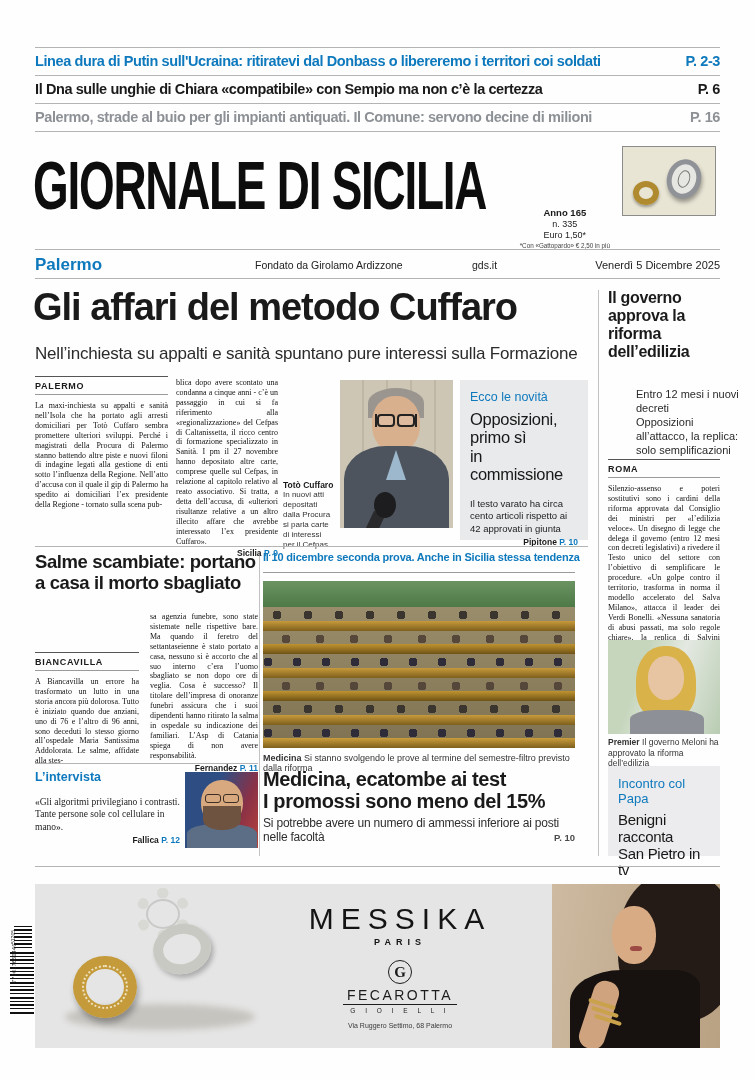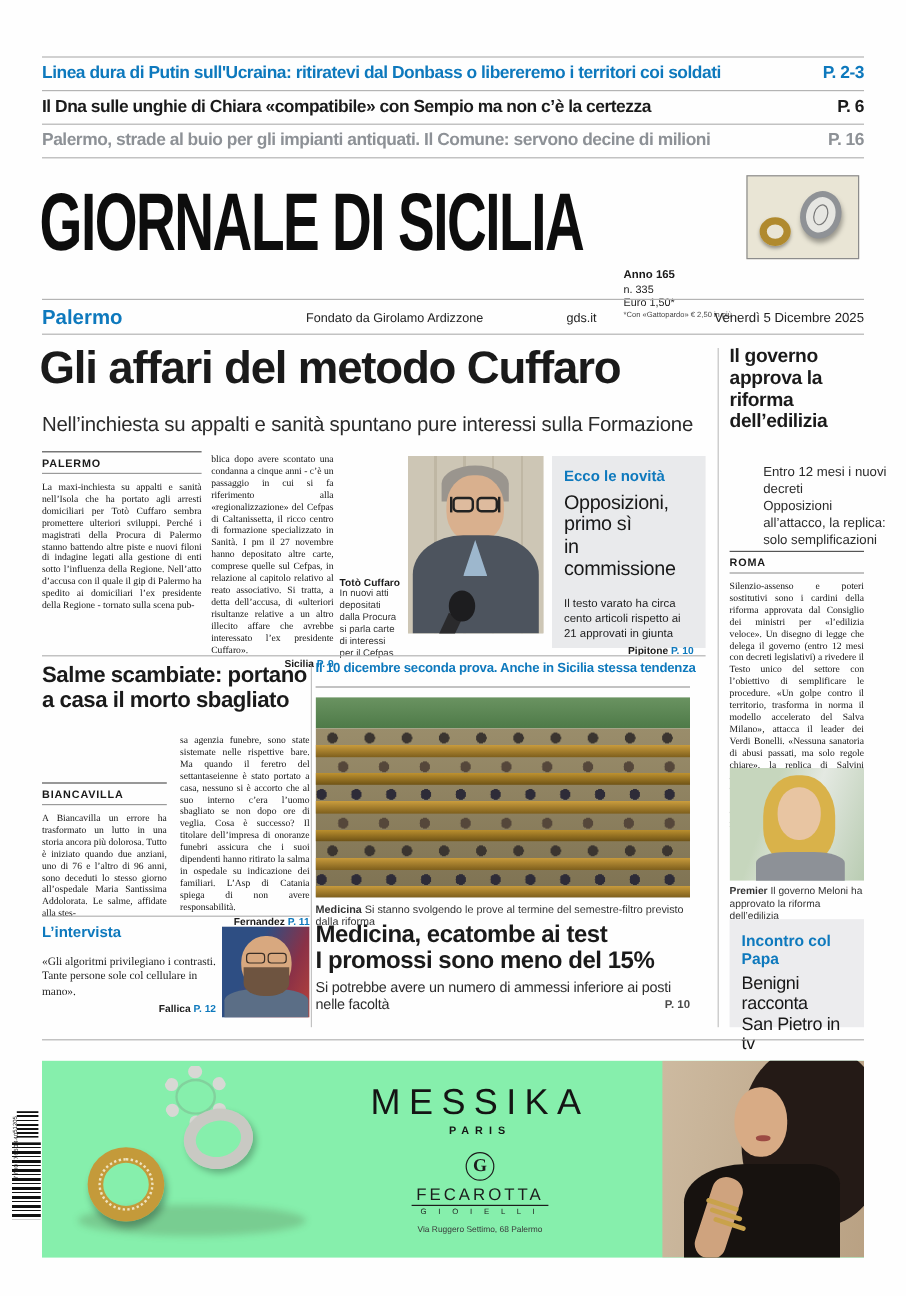--- a/index.html
+++ b/index.html
@@ -17,21 +17,21 @@
   .serif{font-family:"Liberation Serif","DejaVu Serif",serif}
 
   
   .toprow{position:absolute;left:35px;width:685px;display:flex;justify-content:space-between;
           font-weight:bold;font-size:14.5px;letter-spacing:-0.4px}
   .toprow .pg{flex:0 0 auto;margin-left:8px}
 
   
   .logo{position:absolute;left:33px;top:146px;font-size:74px;font-weight:bold;letter-spacing:-2px;
         transform:scaleX(.62) scaleY(.92);transform-origin:left top;white-space:nowrap;color:#0d0d0d}
-  .annoblk{position:absolute;right:145px;top:224px;text-align:left;line-height:1.25}
+  .annoblk{position:absolute;right:145px;top:207px;text-align:center;line-height:1.25}
   .annoblk .a1{font-size:9.5px;font-weight:bold}
   .annoblk .a2,.annoblk .a3{font-size:9px;color:#222}
   .annoblk .a4{font-size:6.3px;color:#444;margin-top:1px}
 
   .mastimg{position:absolute;left:622px;top:146px;width:94px;height:70px;background:#e9e5d5;
            border:1px solid #8c8c8c;overflow:hidden}
 
   
   .dateline{position:absolute;left:35px;right:35px;top:252px;height:26px;display:flex;align-items:center}
   .ed{font-size:17px;font-weight:bold}
@@ -46,21 +46,21 @@
   .kickbar{font-size:9px;font-weight:bold;letter-spacing:.7px;border-top:1px solid #555;
            border-bottom:1px solid #9a9a9a;padding:4px 0 3px}
   .body8{font-size:8px;line-height:1.24;color:#111}
   .byline{text-align:right;font-size:8.5px;font-weight:bold;margin-top:2px}
   .byline .pg{color:#0e79bd}
 
   .capttl{font-size:8.5px;font-weight:bold}
   .capt{font-size:8px;line-height:1.25;color:#333}
 
   .graybox{background:#e9eaec;padding:10px 10px 8px}
-  .boxkick{font-size:12.5px;font-weight:bold;color:#0e79bd}
+  .boxkick{font-size:12.5px;font-weight:normal;color:#0e79bd}
   .boxhead{font-size:16.5px;line-height:1.12;color:#181818;margin-top:6px;letter-spacing:-0.3px}
   .boxtxt{font-size:9.5px;line-height:1.3;color:#222}
 
   
   .h2a{position:absolute;left:35px;top:552px;font-size:18.5px;font-weight:bold;letter-spacing:-0.4px;line-height:1.12}
   .stand{font-size:10.5px;line-height:1.3;color:#767b80}
 
   .intkick{font-size:12.5px;font-weight:bold;color:#0e79bd}
   .inthead{font-size:13.5px;font-weight:bold;line-height:1.15;letter-spacing:-0.2px;margin-top:2px}
   .intquote{font-size:9.5px;line-height:1.3;color:#222;margin-top:12px}
@@ -117,21 +117,21 @@
   .mel-bg{position:absolute;inset:0;background:linear-gradient(110deg,#c6d6bd 30%,#e4e9e2 55%,#b9ccb2)}
   .mel-hair{position:absolute;left:28px;top:6px;width:60px;height:74px;border-radius:46% 46% 40% 40%;background:#d9b24a}
   .mel-face{position:absolute;left:40px;top:16px;width:36px;height:44px;border-radius:48%;background:#e8c5a2}
   .mel-body{position:absolute;left:22px;top:70px;width:74px;height:26px;border-radius:35% 35% 0 0;background:#8d9197}
 
   .jw-ring{position:absolute;left:10px;top:34px;width:26px;height:24px;border-radius:50%;border:6px solid #b08a2e;box-shadow:0 2px 3px rgba(0,0,0,.35)}
   .jw-watch{position:absolute;left:44px;top:12px;width:34px;height:40px;border-radius:50%;border:5px solid #8f9296;background:#e6e6e2;transform:rotate(18deg);box-shadow:2px 3px 4px rgba(0,0,0,.35)}
   .jw-watch::after{content:"";position:absolute;inset:6px;border-radius:50%;border:1px solid #777}
 
   
-  .ad{position:absolute;left:35px;top:884px;width:685px;height:164px;background:#86efac;overflow:hidden}
+  .ad{position:absolute;left:35px;top:884px;width:685px;height:164px;background:#e5e5e5;overflow:hidden}
   .ad-shadow{position:absolute;left:30px;top:120px;width:190px;height:26px;border-radius:50%;background:rgba(60,50,20,.18);filter:blur(3px)}
   .ring{position:absolute;border-radius:50%}
   .ring-silver{left:100px;top:4px;width:56px;height:52px;border:11px dotted #d8d8d4;box-shadow:0 0 0 2px rgba(120,120,110,.25) inset}
   .ring-band{left:118px;top:40px;width:58px;height:50px;border:10px solid #c9c9c3;transform:rotate(-12deg);box-shadow:2px 4px 5px rgba(0,0,0,.25)}
   .ring-gold{left:38px;top:72px;width:64px;height:62px;border:13px solid #c49a3a;box-shadow:2px 5px 6px rgba(0,0,0,.3)}
   .ring-gold::after{content:"";position:absolute;inset:-4px;border-radius:50%;border:2px dotted #efe3c0}
   .ad-brand{position:absolute;left:215px;top:18px;width:300px;text-align:center}
   .ad-brand .b1{font-size:30px;letter-spacing:7px;color:#141414}
   .ad-brand .b2{font-size:9px;letter-spacing:5px;font-weight:bold;color:#141414;margin-top:1px}
   .ad-fec{position:absolute;left:215px;top:76px;width:300px;text-align:center;color:#1c1c1c}
@@ -235,21 +235,21 @@
     <div class="cuff-shirt"></div>
     <div class="cuff-micstem"></div>
     <div class="cuff-mic"></div>
   </div>
 
   <div class="abs graybox" style="left:460px;top:380px;width:128px;height:160px">
     <div class="boxkick">Ecco le novità</div>
     <div class="boxhead preline">Opposizioni,
 primo sì
 in commissione</div>
-    <div class="boxtxt" style="margin-top:14px">Il testo varato ha circa cento articoli rispetto ai 21 approvati in giunta</div>
+    <div class="boxtxt" style="margin-top:14px">Il testo varato ha circa cento articoli rispetto ai 42 approvati in giunta</div>
     <div class="byline">
       <span>Pipitone</span>
       <span class="pg">P. 10</span>
     </div>
   </div>
 
   <div class="hl" style="left:35px;top:546px;width:553px"></div>
 
   <div class="h2a" style="width:225px">Salme scambiate: portano a casa il morto sbagliato</div>
   <div class="abs" style="left:35px;top:652px;width:104px">

